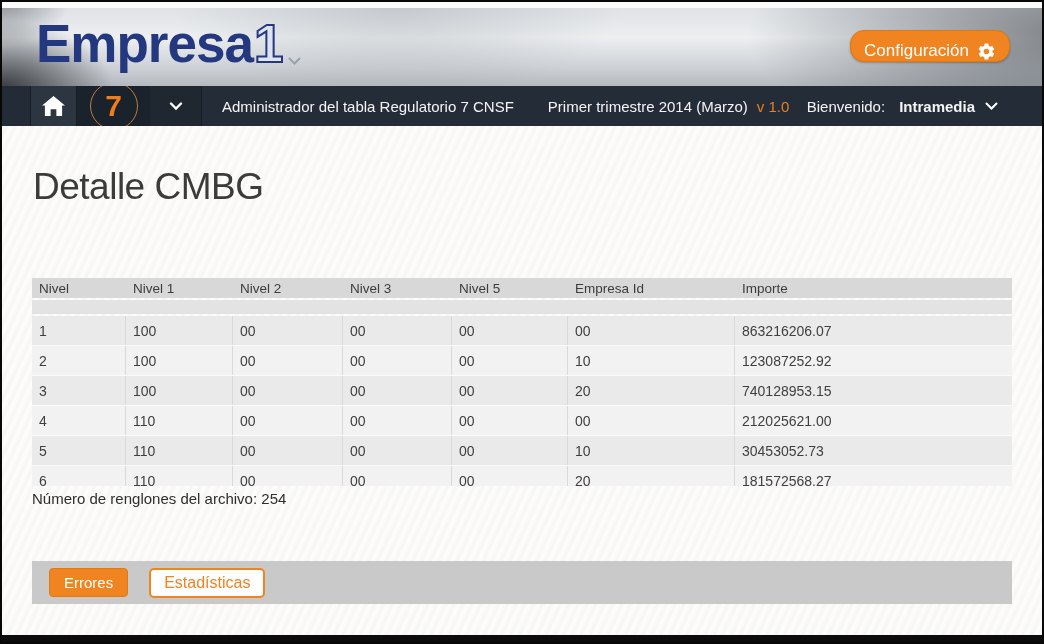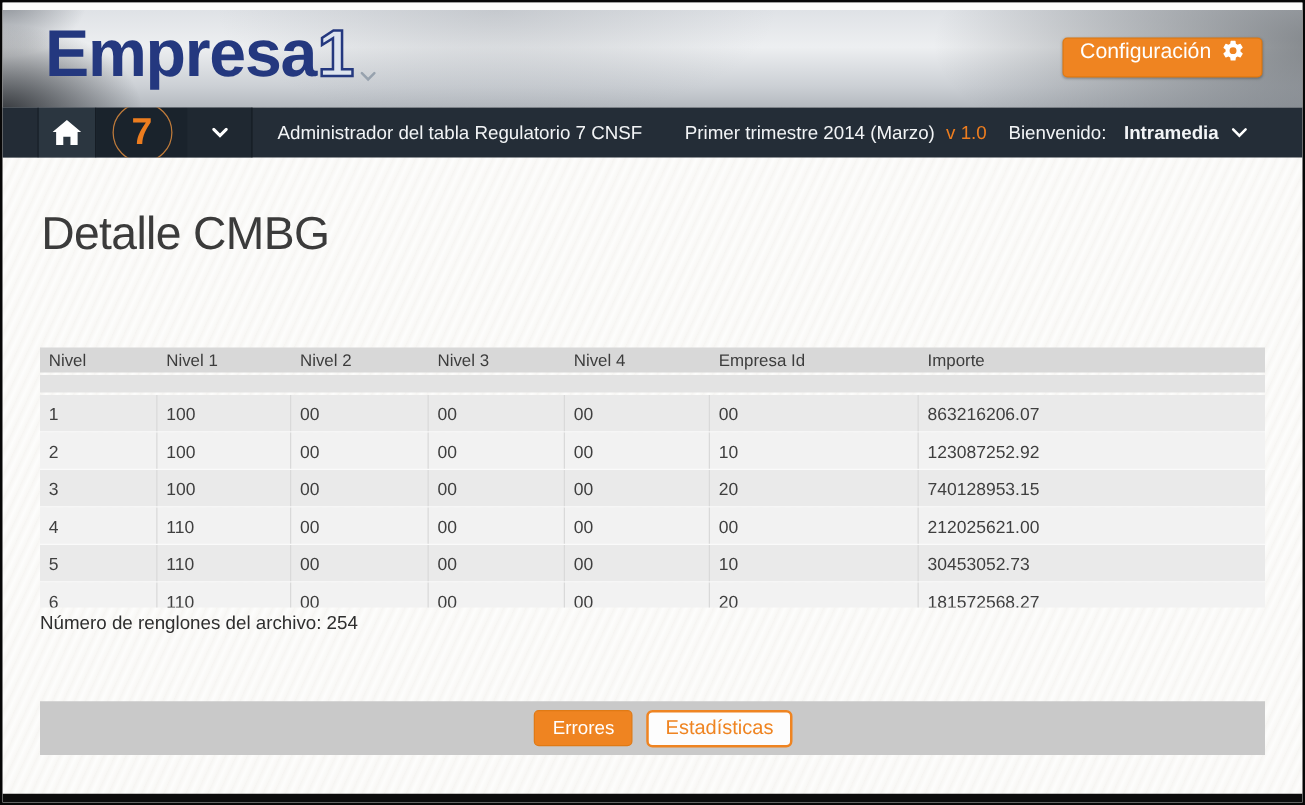--- a/index.html
+++ b/index.html
@@ -30,22 +30,22 @@
   .logo{
     position:absolute;left:34px;top:14px;display:flex;align-items:flex-end;
     font-size:53px;font-weight:bold;letter-spacing:-1px;color:#24387F;line-height:44px;
   }
   .logo .one{
     color:#dde4ef;-webkit-text-stroke:2px #24387F;margin-left:1px;
   }
   .logo .logo-chevron{margin:18px 0 0 6px;}
   .cfg-btn{
     position:absolute;right:32px;top:22px;height:32px;
-    display:flex;align-items:flex-start;gap:8px;
-    background:#EF8421;border:1px solid #e2790f;border-radius:4px;
+    display:flex;align-items:flex-end;gap:8px;
+    background:#EF8421;border:1px solid #e2790f;border-radius:14px;
     color:#fff;font-size:17px;padding:0 13px;cursor:pointer;
     box-shadow:0 1px 2px rgba(0,0,0,0.25);
   }
   
   .nav{
     position:relative;height:40px;background:#242D37;display:flex;align-items:center;
     color:#f2f4f6;font-size:15px;overflow:hidden;
   }
   .seg{height:40px;box-sizing:border-box;flex:none;display:flex;align-items:center;justify-content:center;}
   .seg-spacer{width:29px;background:#232c36;border-right:1px solid #161d25;}
@@ -83,21 +83,21 @@
   .tbody{height:170px;overflow:hidden;}
   .trow{height:29px;align-items:center;background:#eaeaea;border-bottom:1px solid #fafafa;}
   .trow.alt{background:#f2f2f2;}
   .tcell{padding-left:7px;height:100%;display:flex;align-items:center;box-sizing:border-box;
          border-right:1px solid #d9d9d9;}
   .tcell:last-child{border-right:none;}
   .row-count{margin:4px 0 0 30px;font-size:15px;color:#2e2e2e;}
   
   .footer-bar{
     margin:54px 30px 0 30px;height:43px;background:#c9c9c9;
-    display:flex;align-items:center;padding-left:17px;gap:11px;box-sizing:border-box;justify-content:center;
+    display:flex;align-items:center;padding-left:17px;gap:21px;box-sizing:border-box;
   }
   .btn-errors{
     background:#EF8421;border:1px solid #e07a15;color:#fff;font-size:15px;
     padding:5px 14px;border-radius:4px;cursor:pointer;
   }
   .btn-stats{
     background:#fdfdfd;border:2px solid #EF8421;color:#EF8421;font-size:16px;
     padding:4px 13px;border-radius:5px;cursor:pointer;
   }
   .bottom-strip{position:absolute;left:0;right:0;bottom:0;height:7px;background:#0c0c0c;}
@@ -168,21 +168,21 @@
   
   <div class="page-title">Detalle CMBG</div>
 
   
   <div class="grid">
     <div class="thead">
       <div class="hcell">Nivel</div>
       <div class="hcell">Nivel 1</div>
       <div class="hcell">Nivel 2</div>
       <div class="hcell">Nivel 3</div>
-      <div class="hcell">Nivel 4</div>
+      <div class="hcell">Nivel 5</div>
       <div class="hcell">Empresa Id</div>
       <div class="hcell">Importe</div>
     </div>
     <div class="filter-row"></div>
     <div class="tbody">
         <div class="trow">
           <div class="tcell">1</div>
           <div class="tcell">100</div>
           <div class="tcell">00</div>
           <div class="tcell">00</div>

